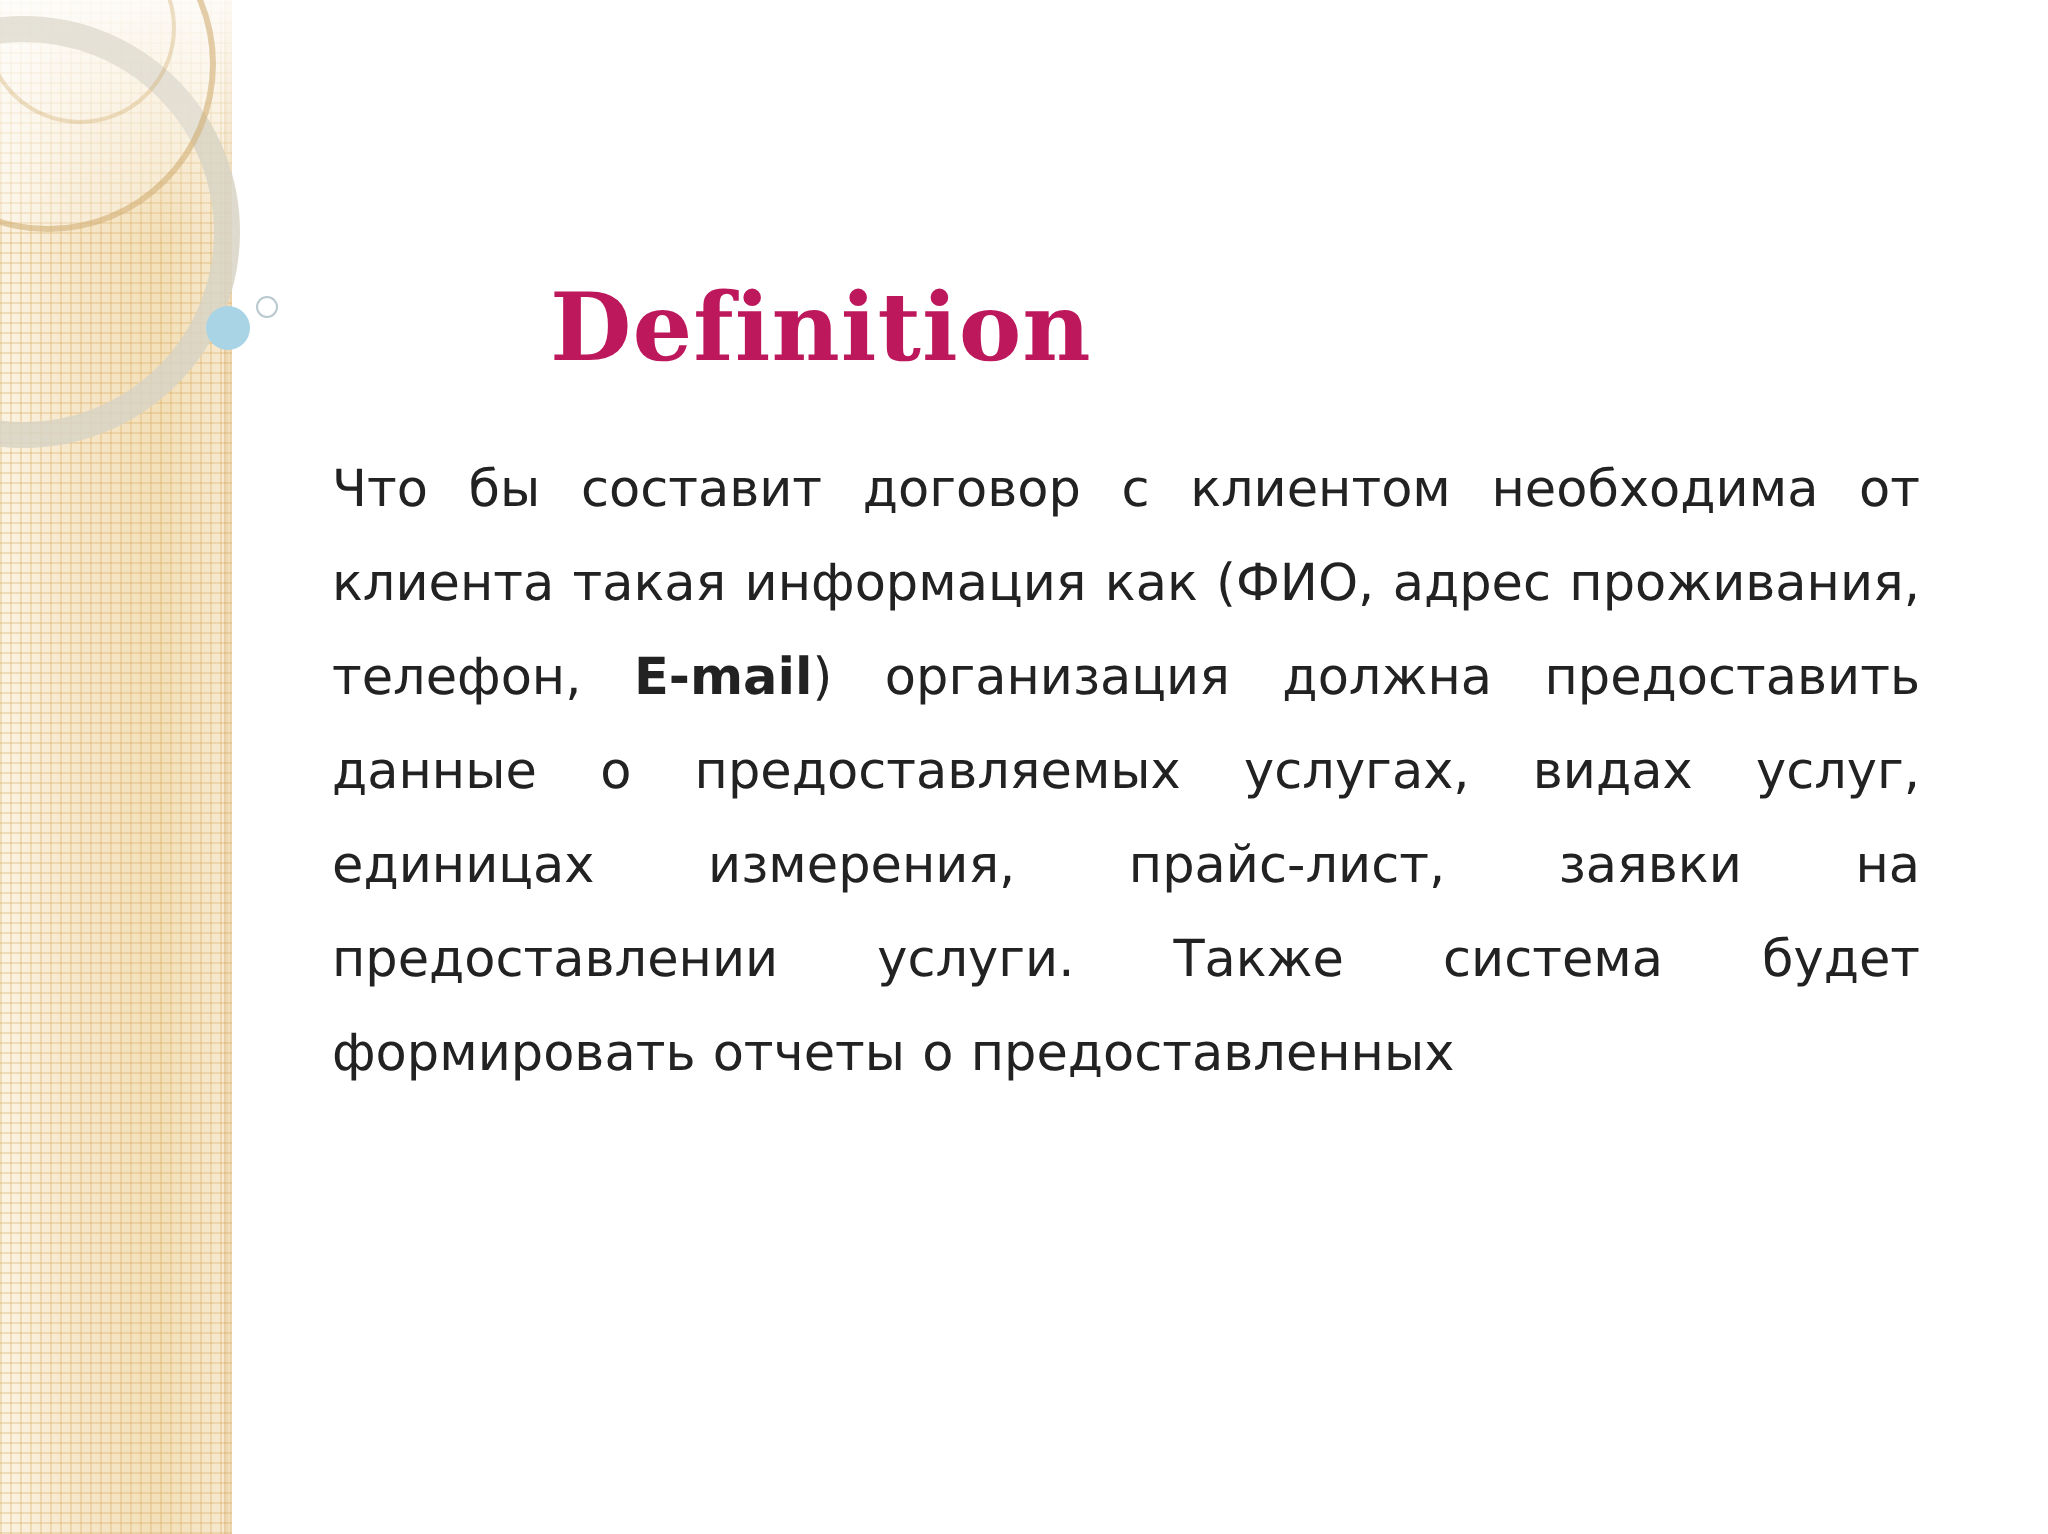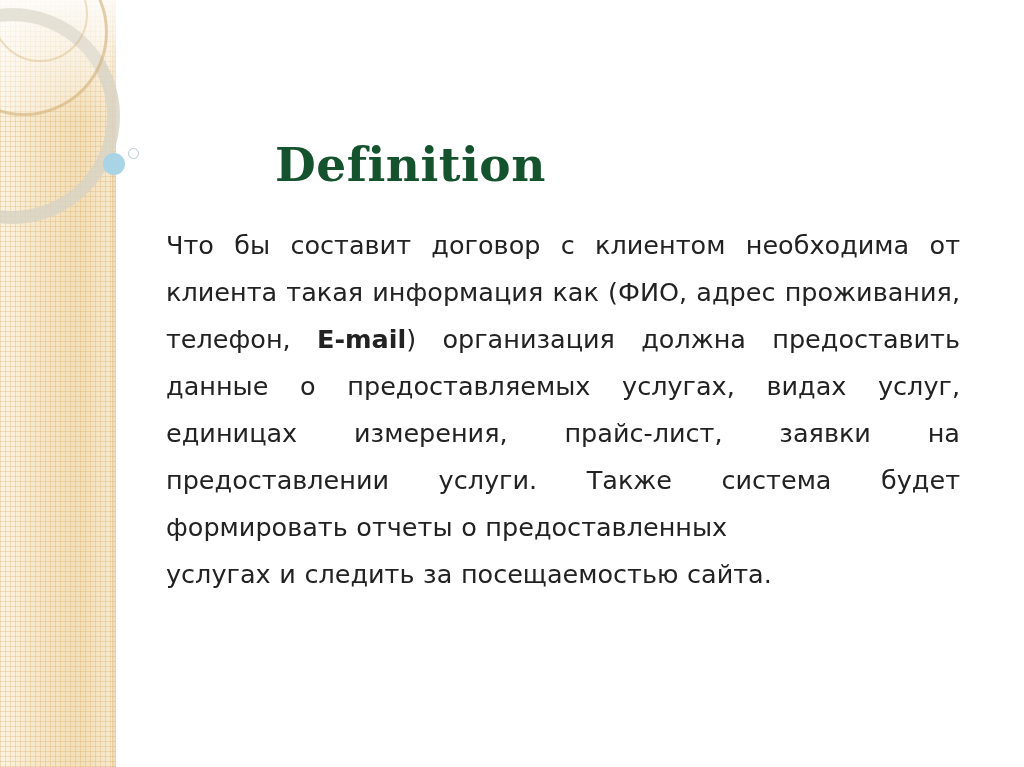--- a/index.html
+++ b/index.html
@@ -99,21 +99,21 @@
 
   
   .slide-title {
     position: absolute;
     left: 275px;
     top: 108px;
     width: 640px;
     font-family: "DejaVu Serif", serif;
     font-size: 47px;
     font-weight: bold;
-    color: #14532d;
+    color: #be185d;
     letter-spacing: 0.5px;
     line-height: 1.1;
   }
 
   
   .body-text {
     position: absolute;
     left: 166px;
     top: 222px;
     width: 794px;
@@ -144,16 +144,15 @@
   <div class="ring ring-1"></div>
   <div class="ring ring-2"></div>
   <div class="ring ring-3"></div>
   <div class="dot-blue"></div>
   <div class="dot-small"></div>
 
   <h1 class="slide-title">Definition</h1>
 
   <div class="body-text">
     <span>Что бы составит договор с клиентом необходима от клиента такая информация как (ФИО, адрес проживания, телефон, </span><b>E-mail</b><span>) организация должна предоставить данные о предоставляемых услугах, видах услуг, единицах измерения, прайс-лист, заявки на предоставлении услуги.  Также система будет формировать отчеты о предоставленных</span>
-    <div class="tail">услугах и следить за посещаемостью сайта.</div>
   </div>
 
 </div>
 
 </body></html>

